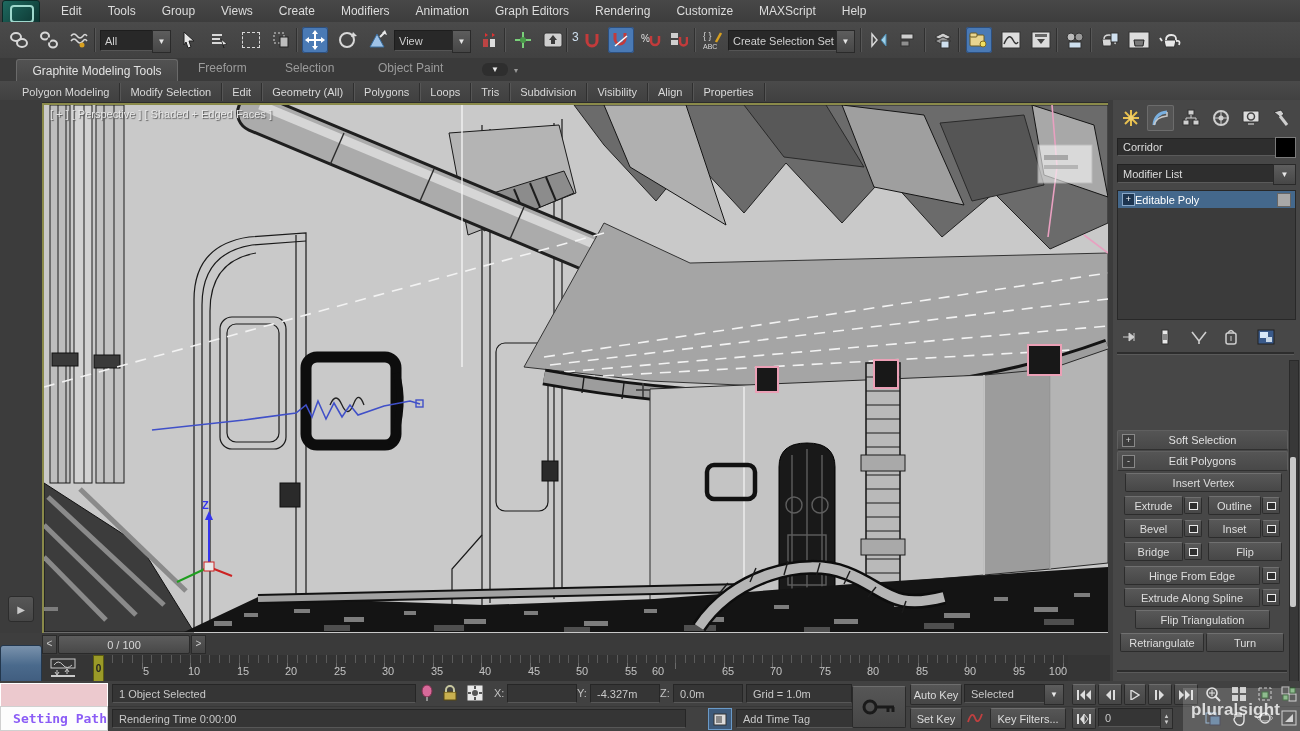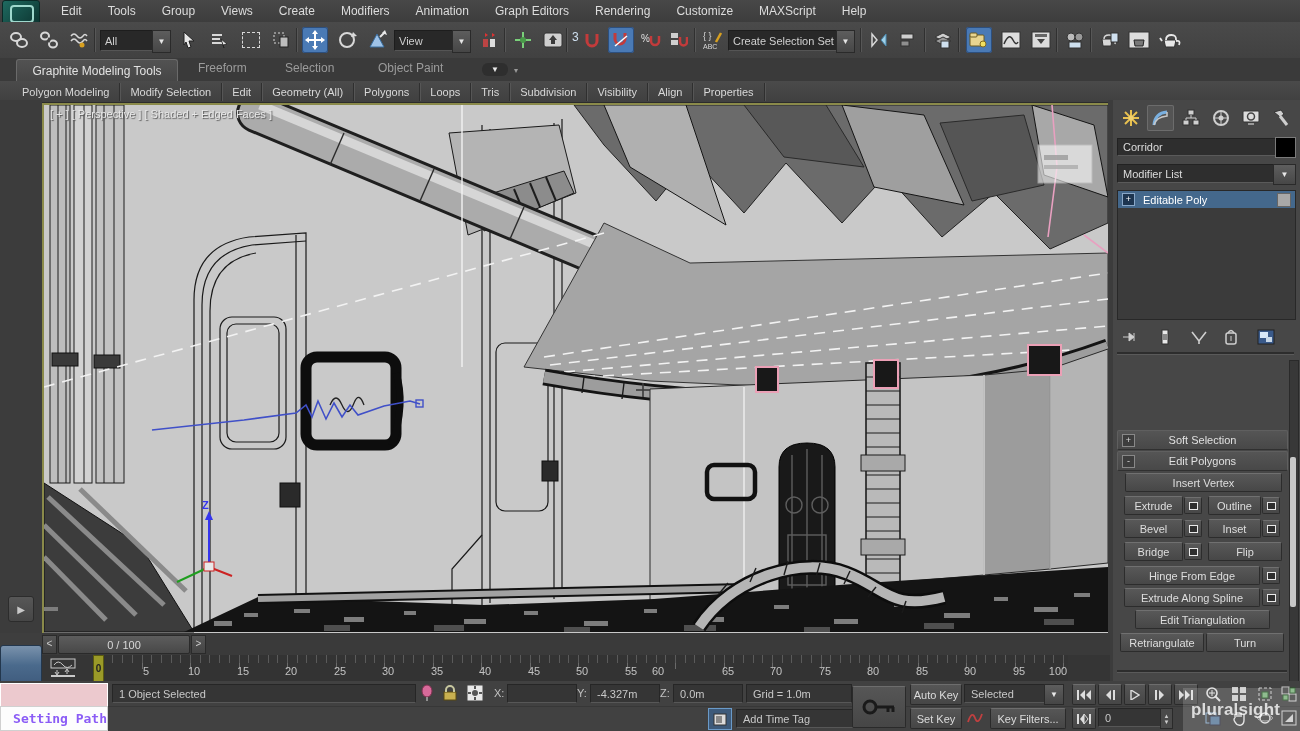--- a/index.html
+++ b/index.html
@@ -618,21 +618,21 @@
 
     <div class="pfield" style="left:4px;top:38px;width:148px;height:16px;">Corridor</div>
     <div class="abs" style="left:162px;top:37px;width:19px;height:19px;background:#000;border:1px solid #7a7a7a;"></div>
 
     <div class="pfield" style="left:4px;top:64px;width:152px;height:17px;">Modifier List</div>
     <div class="abs" style="left:160px;top:64px;width:21px;height:19px;background:linear-gradient(#5e5e5e,#474747);border:1px solid #2a2a2a;color:#e8e8e8;font-size:8px;display:flex;align-items:center;justify-content:center;">▼</div>
 
     <div class="abs" style="left:4px;top:90px;width:177px;height:128px;background:#3b3b3b;border:1px solid #282828;">
       <div style="position:relative;height:17px;background:#44688c;display:flex;align-items:center;">
         <span style="width:11px;height:11px;margin-left:4px;background:#1d3550;border:1px solid #8aa8c8;color:#fff;font-size:9px;line-height:10px;text-align:center;">+</span>
-        <span style="margin-left:8px;font-size:11px;color:#fff;">Editable Poly</span>
+        <span style="margin-left:0;font-size:11px;color:#fff;">Editable Poly</span>
         <span style="position:absolute;right:4px;top:2px;width:12px;height:12px;background:#a8a8a8;border:1px solid #666;"></span>
       </div>
     </div>
 
     <div class="cpi" style="left:6px;top:224px;width:24px;">
       <svg width="18" height="14">
           <path d="M1 7 h6 M7 3 l5 4 l-5 4 z M12 3 v8" stroke="#cfcfcf" fill="#cfcfcf"></path>
         </svg>
     </div>
     <div class="cpi" style="left:40px;top:224px;width:24px;">
@@ -699,21 +699,21 @@
       </div>
     <div class="pbtn" style="left:95px;top:442px;width:72px;">Flip</div>
     <div class="pbtn" style="left:11px;top:466px;width:134px;">Hinge From Edge</div>
     <div class="setbox" style="left:149px;top:467px;">
         <i></i>
       </div>
     <div class="pbtn" style="left:11px;top:488px;width:134px;">Extrude Along Spline</div>
     <div class="setbox" style="left:149px;top:489px;">
         <i></i>
       </div>
-    <div class="pbtn" style="left:22px;top:510px;width:133px;">Edit Triangulation</div>
+    <div class="pbtn" style="left:22px;top:510px;width:133px;">Flip Triangulation</div>
     <div class="pbtn" style="left:7px;top:533px;width:82px;">Retriangulate</div>
     <div class="pbtn" style="left:93px;top:533px;width:76px;">Turn</div>
     <div class="abs" style="left:4px;top:570px;width:170px;height:2px;background:#2d2d2d;border-bottom:1px solid #5a5a5a;"></div>
   </div>
 
   <div class="abs sliderrow">
     <div class="abs" style="left:0px;top:2px;width:13px;height:17px;background:linear-gradient(#555,#444);border:1px solid #2a2a2a;color:#ccc;font-size:10px;text-align:center;line-height:16px;">&lt;</div>
     <div class="abs" style="left:16px;top:2px;width:130px;height:17px;background:linear-gradient(#5d5d5d,#484848);border:1px solid #2a2a2a;border-radius:2px;color:#d8d8d8;font-size:11px;display:flex;align-items:center;justify-content:center;">0 / 100</div>
     <div class="abs" style="left:149px;top:2px;width:13px;height:17px;background:linear-gradient(#555,#444);border:1px solid #2a2a2a;color:#ccc;font-size:10px;text-align:center;line-height:16px;">&gt;</div>
   </div>
@@ -774,20 +774,21 @@
       </svg>
   </div>
   <span class="coordlab" style="left:494px;">X:</span>
   <div class="abs sfield" style="left:507px;top:684px;width:56px;"></div>
   <span class="coordlab" style="left:577px;">Y:</span>
   <div class="abs sfield" style="left:590px;top:684px;width:56px;">-4.327m</div>
   <span class="coordlab" style="left:660px;">Z:</span>
   <div class="abs sfield" style="left:673px;top:684px;width:56px;">0.0m</div>
   <div class="abs sfield" style="left:746px;top:684px;width:92px;">Grid = 1.0m</div>
 
+  <div class="abs sfield" style="left:112px;top:709px;width:560px;">Rendering Time  0:00:00</div>
   <div class="abs" style="left:708px;top:708px;width:22px;height:20px;background:#3d5a7a;border:1px solid #6a9ac8;display:flex;align-items:center;justify-content:center;">
     <svg width="14" height="13">
         <rect x="1" y="1" width="12" height="11" fill="#dcdcdc" stroke="#333"></rect>
         <rect x="3" y="3" width="6" height="7" fill="#888"></rect>
       </svg>
   </div>
   <div class="abs sfield" style="left:736px;top:709px;width:104px;">Add Time Tag</div>
 
   <div class="abs sbtn" style="left:852px;top:686px;width:52px;height:40px;">
     <svg width="34" height="18">

